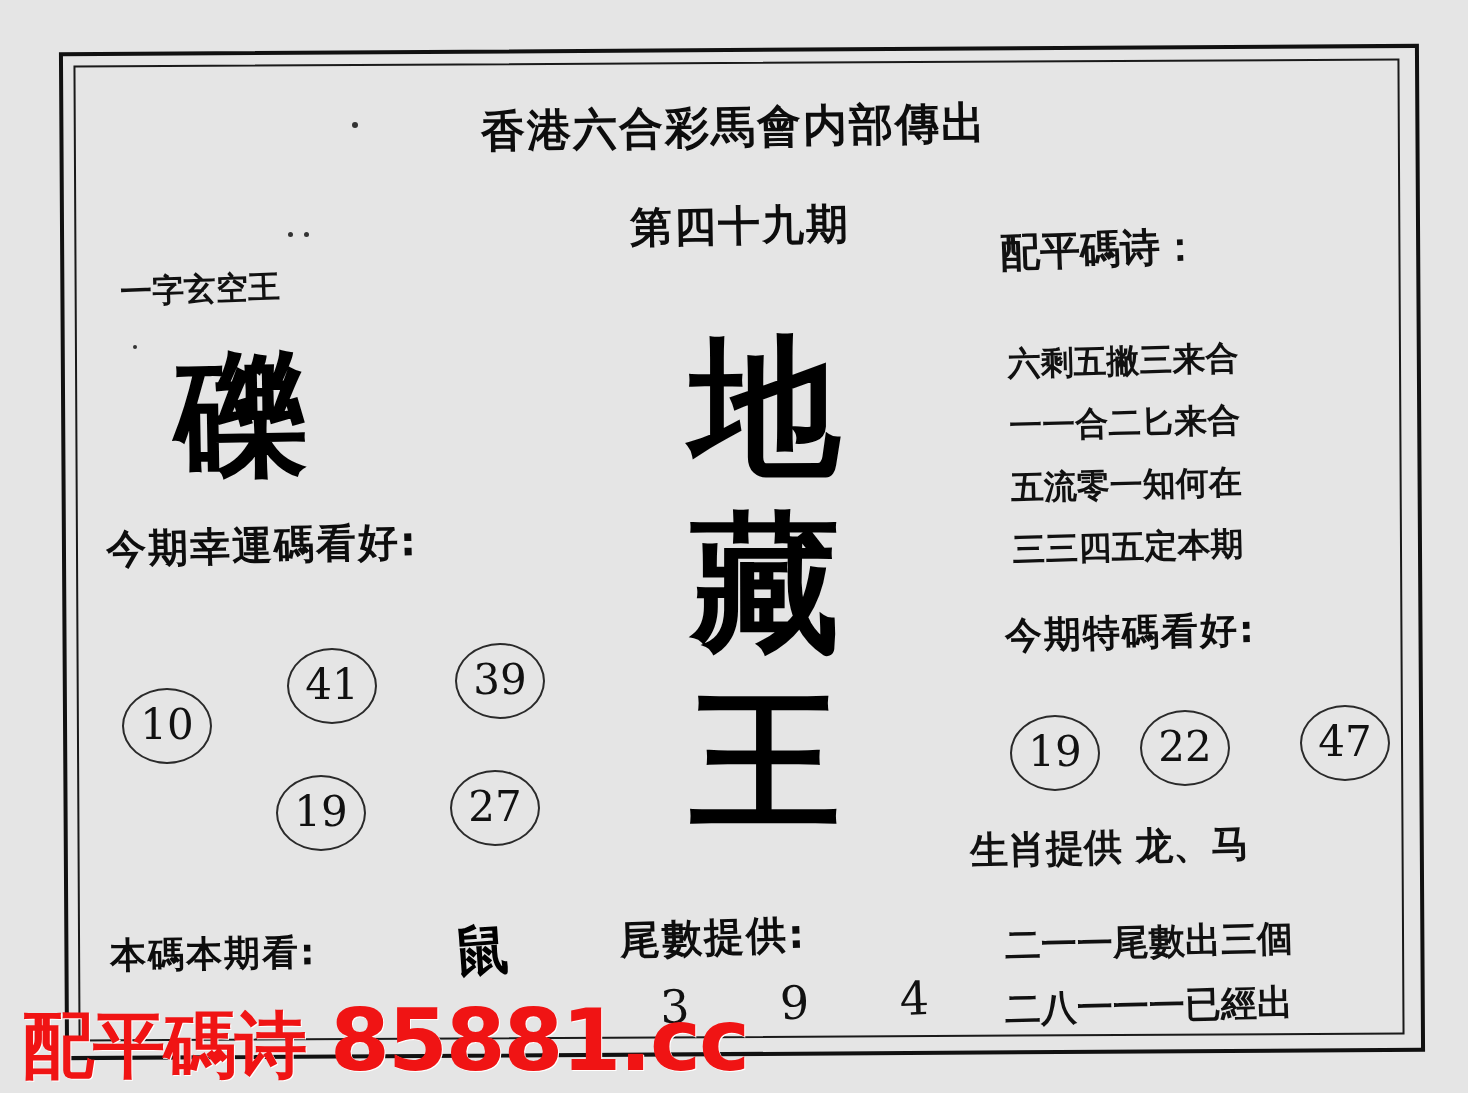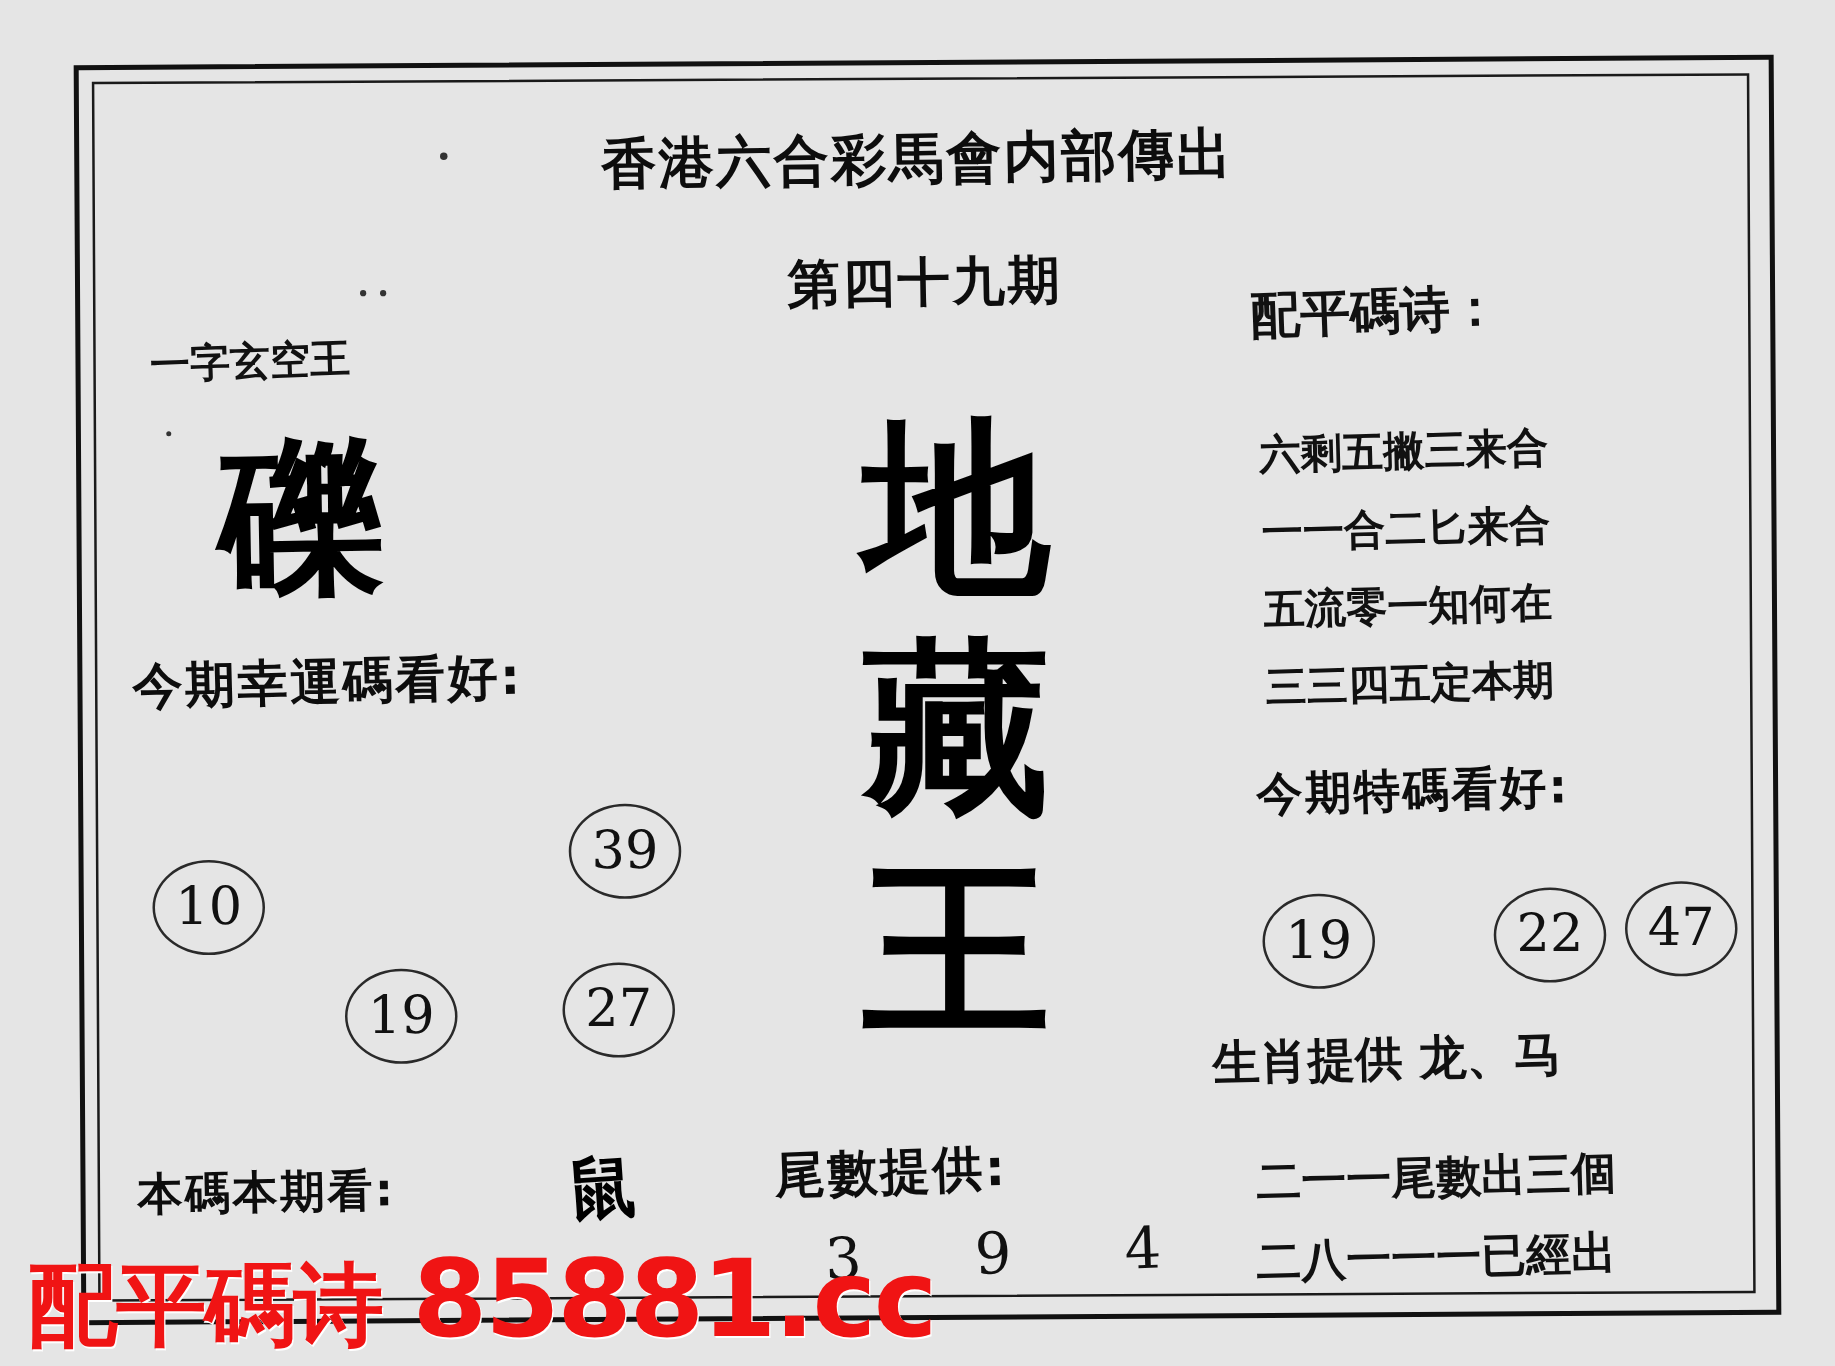--- a/index.html
+++ b/index.html
@@ -246,20 +246,21 @@
   <div class="dot" style="left:278px; top:455px; width:5px; height:5px;"></div>
 
   <div class="header-title cn">香港六合彩馬會内部傳出</div>
   <div class="issue-title cn">第四十九期</div>
 
   <div class="left-sub handwritten">一字玄空王</div>
   <div class="left-bigchar">礫</div>
   <div class="left-lucky-label cn">今期幸運碼看好:</div>
 
   <div class="ball" style="left:122px; top:688px;">10</div>
+  <div class="ball" style="left:287px; top:648px;">41</div>
   <div class="ball" style="left:455px; top:643px;">39</div>
   <div class="ball" style="left:276px; top:775px;">19</div>
   <div class="ball" style="left:450px; top:770px;">27</div>
 
   <div class="left-bottom-label cn">本碼本期看:</div>
   <div class="left-bottom-char">鼠</div>
 
   <div class="center-big">
     <div>地</div>
     <div>藏</div>
@@ -271,21 +272,21 @@
   <div class="right-title handwritten">配平碼诗：</div>
   <div class="poem handwritten">
     <div>六剩五撇三来合</div>
     <div>一一合二匕来合</div>
     <div>五流零一知何在</div>
     <div>三三四五定本期</div>
   </div>
 
   <div class="right-special-label cn">今期特碼看好:</div>
   <div class="ball" style="left:1010px; top:715px;">19</div>
-  <div class="ball" style="left:1195px; top:710px;">22</div>
+  <div class="ball" style="left:1140px; top:710px;">22</div>
   <div class="ball" style="left:1300px; top:705px;">47</div>
 
   <div class="zodiac handwritten">生肖提供  龙、马</div>
   <div class="right-note1 handwritten">二一一尾數出三個</div>
   <div class="right-note2 handwritten">二八一一一已經出</div>
 
   <div class="watermark">
     <span>配平碼诗</span>
     <span class="site">85881.cc</span>
   </div>

